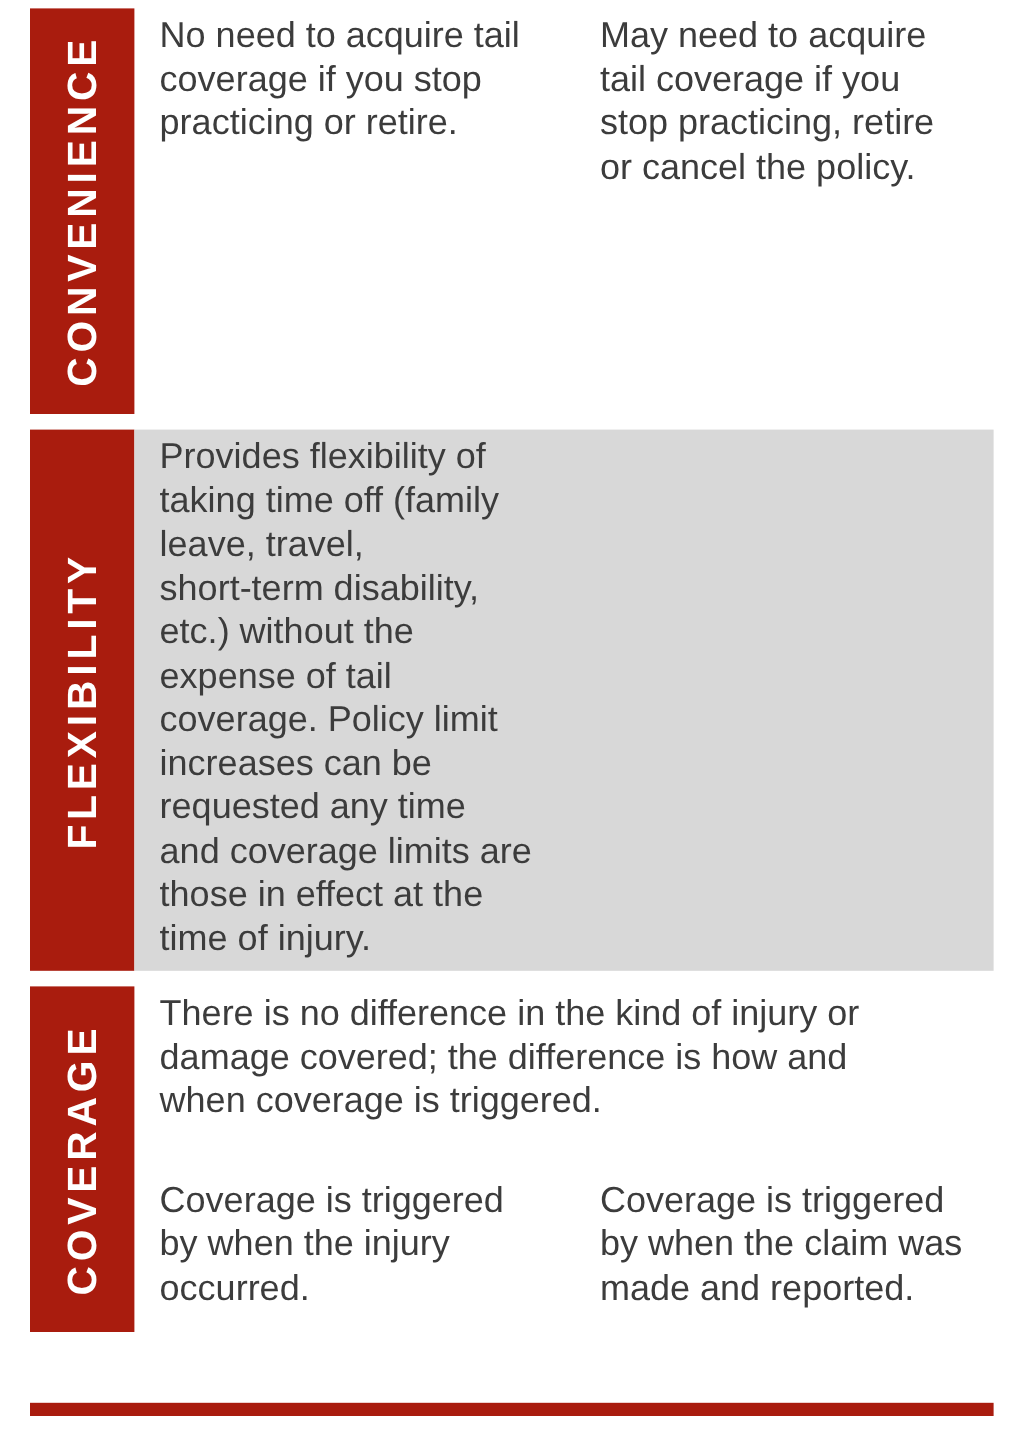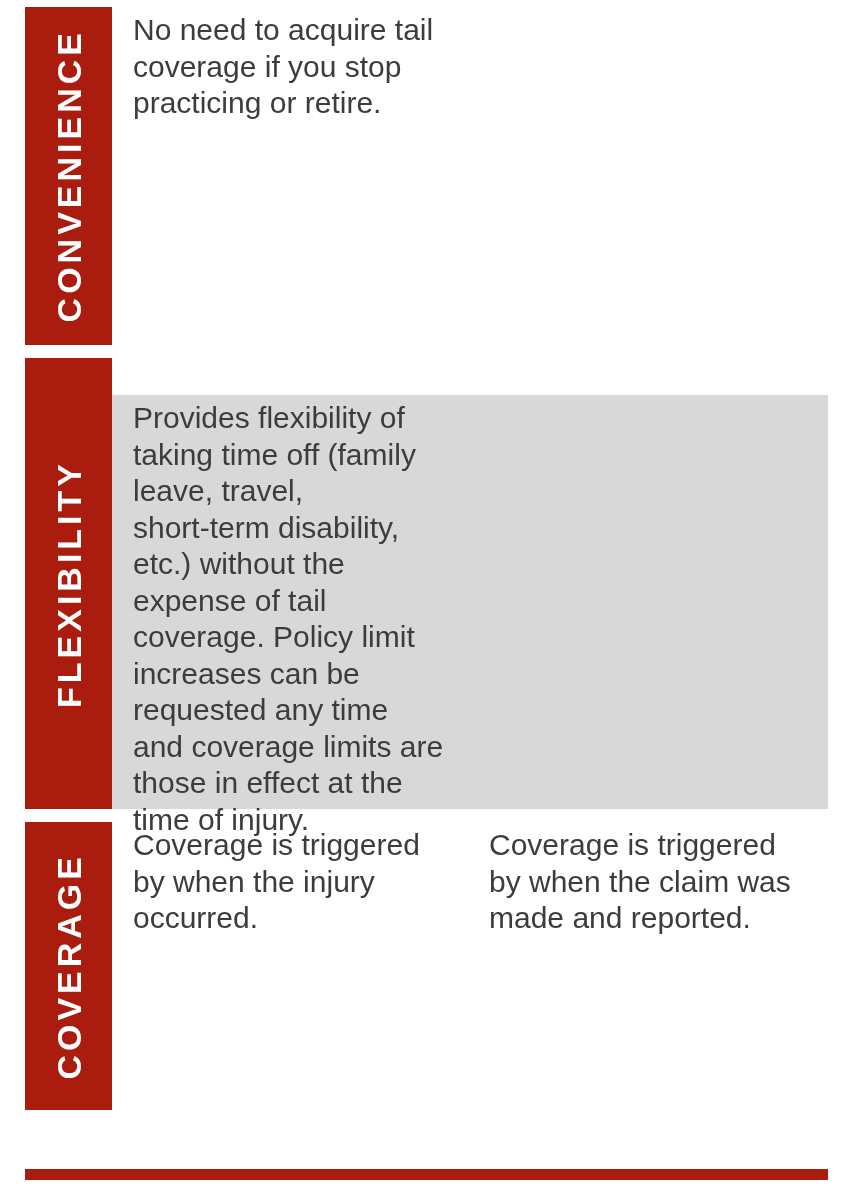--- a/index.html
+++ b/index.html
@@ -43,25 +43,24 @@
     line-height: 1;
     white-space: nowrap;
   }
   .content {
     flex: 1;
     box-sizing: border-box;
     padding: 5px 0 0 21px;
   }
   .row-flexibility .content {
     background: var(--alt-row-gray, #d8d8d8);
-    margin-top: 37px;
   }
   .cols {
     display: flex;
-    gap: 24px;
+    gap: 35px;
   }
   .cell, .intro {
     margin: 0;
     font-size: 30px;
     line-height: 36.5px;
     color: var(--body-text, #3c3c3c);
     white-space: pre-line;
   }
   .cell { width: 332px; }
   .intro { margin-bottom: 46px; padding-right: 40px; }
@@ -82,20 +81,24 @@
 
   <section class="row row-convenience">
     <div class="label-bar">
       <span class="label-text">CONVENIENCE</span>
     </div>
     <div class="content">
       <div class="cols">
         <p class="cell">No need to acquire tail
 coverage if you stop
 practicing or retire.</p>
+        <p class="cell">May need to acquire
+tail coverage if you
+stop practicing, retire
+or cancel the policy.</p>
       </div>
     </div>
   </section>
 
   <section class="row row-flexibility">
     <div class="label-bar">
       <span class="label-text">FLEXIBILITY</span>
     </div>
     <div class="content">
       <div class="cols">
@@ -113,20 +116,23 @@
 time of injury.</p>
       </div>
     </div>
   </section>
 
   <section class="row row-coverage">
     <div class="label-bar">
       <span class="label-text">COVERAGE</span>
     </div>
     <div class="content">
+      <p class="intro">There is no difference in the kind of injury or
+damage covered; the difference is how and
+when coverage is triggered.</p>
       <div class="cols">
         <p class="cell">Coverage is triggered
 by when the injury
 occurred.</p>
         <p class="cell">Coverage is triggered
 by when the claim was
 made and reported.</p>
       </div>
     </div>
   </section>

